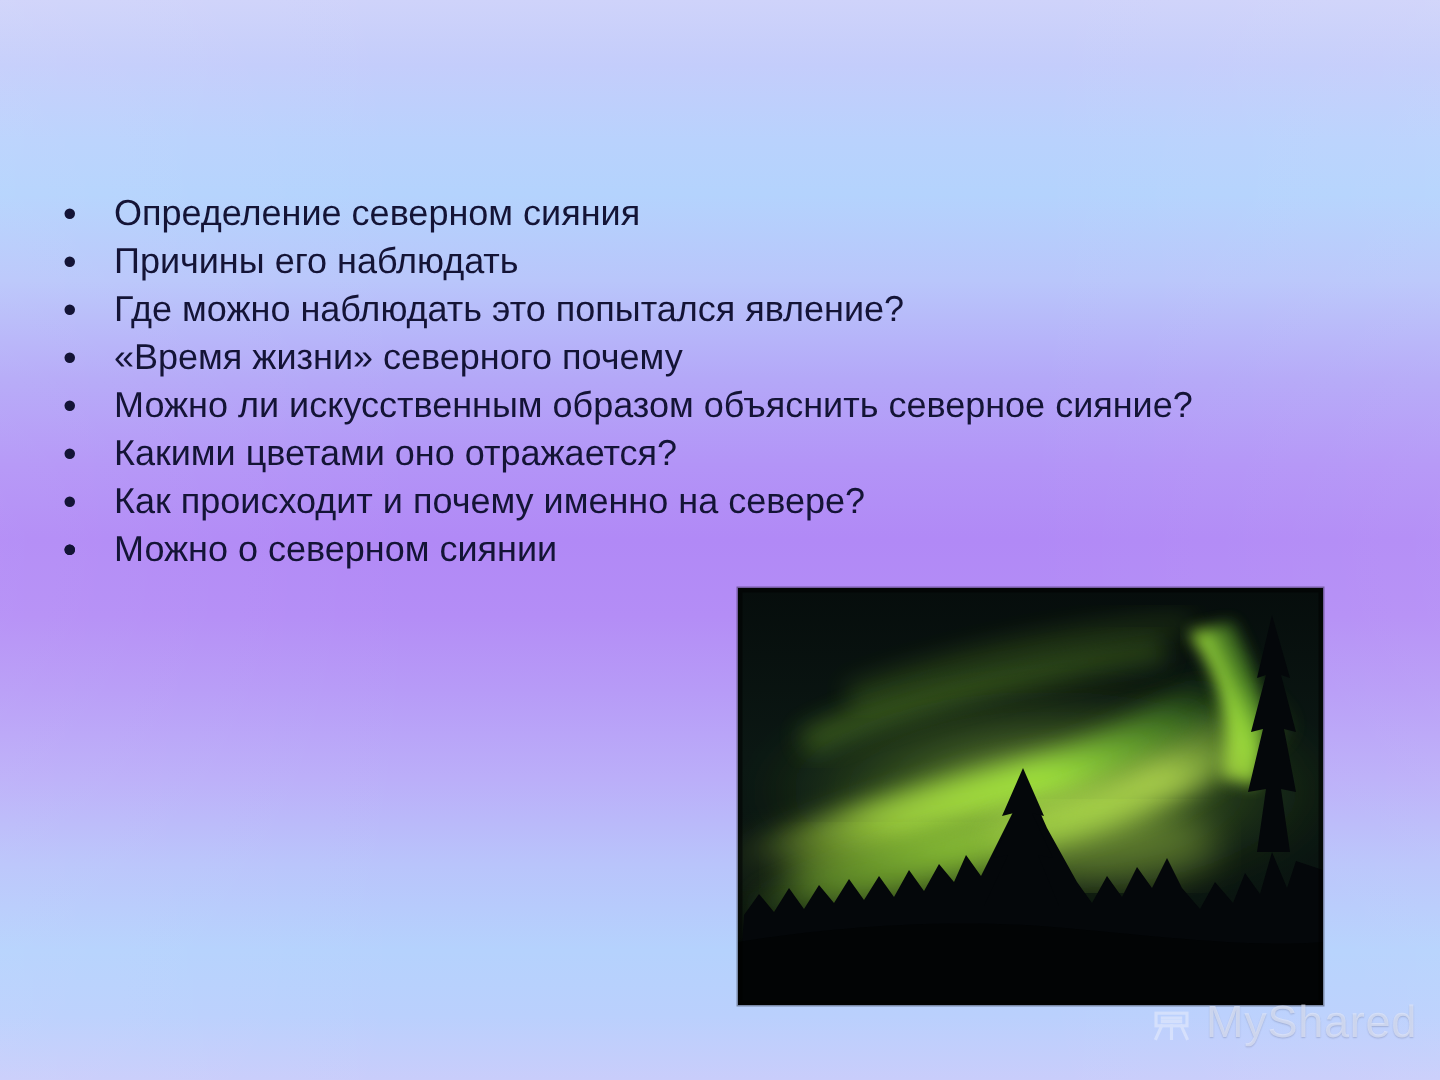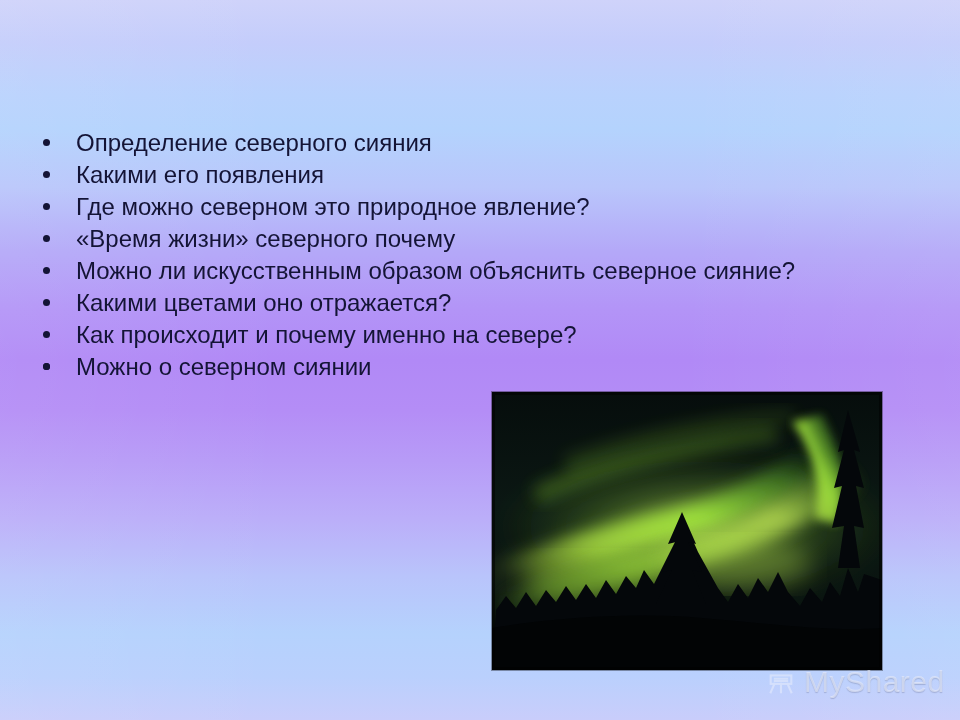--- a/index.html
+++ b/index.html
@@ -136,23 +136,23 @@
     text-shadow: 0 1px 1px rgba(20,20,50,0.18);
   }
 </style>
 </head>
 <body>
 
 <div id="slide">
 
 
   <ul class="bullets">
-    <li><span class="dot"></span><span>Определение северного сияния</span></li>
-    <li><span class="dot"></span><span>Какими его появления</span></li>
-    <li><span class="dot"></span><span>Где можно северном это природное явление?</span></li>
+    <li><span class="dot"></span><span>Определение северном сияния</span></li>
+    <li><span class="dot"></span><span>Причины его наблюдать</span></li>
+    <li><span class="dot"></span><span>Где можно наблюдать это попытался явление?</span></li>
     <li><span class="dot"></span><span>«Время жизни» северного почему</span></li>
     <li><span class="dot"></span><span>Можно ли искусственным образом объяснить северное сияние?</span></li>
     <li><span class="dot"></span><span>Какими цветами оно отражается?</span></li>
     <li><span class="dot"></span><span>Как происходит и почему именно на севере?</span></li>
     <li><span class="dot"></span></li>
     <li><span class="dot"></span><span>Можно о северном сиянии</span></li>
   </ul>
 
   <div class="photo">
     <svg width="390" height="278" viewBox="0 0 390 278" xmlns="http://www.w3.org/2000/svg">

